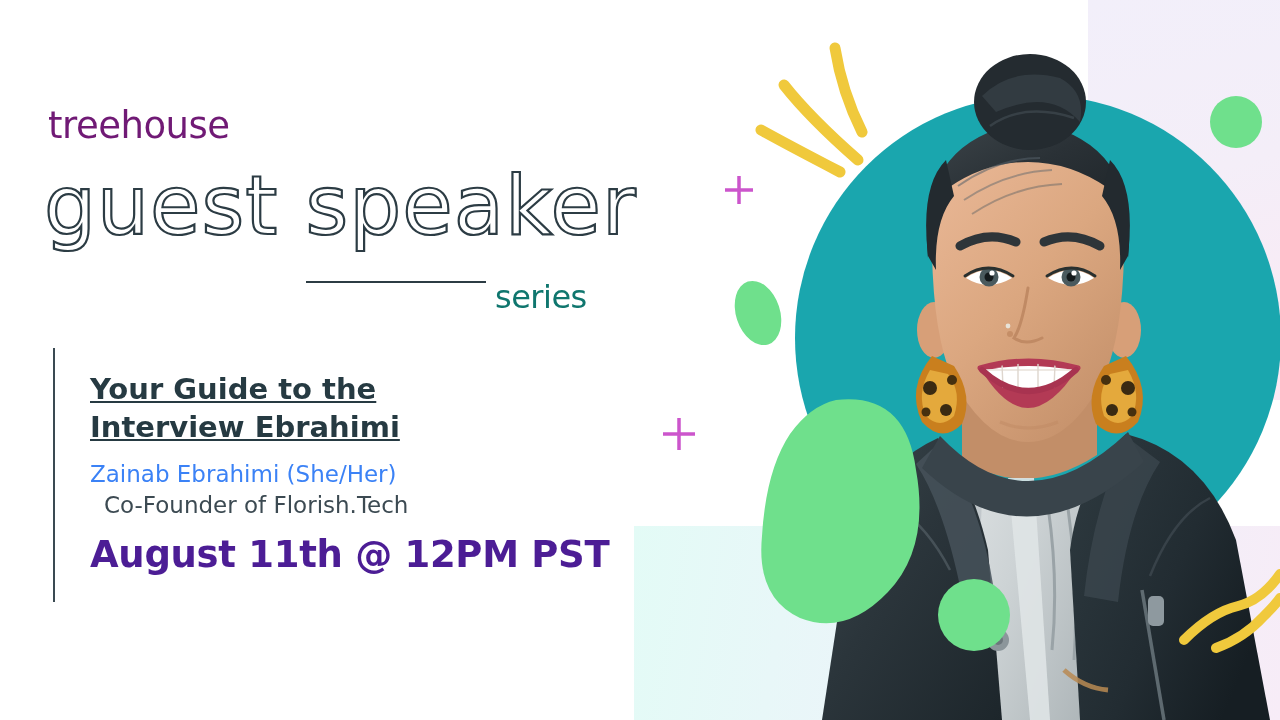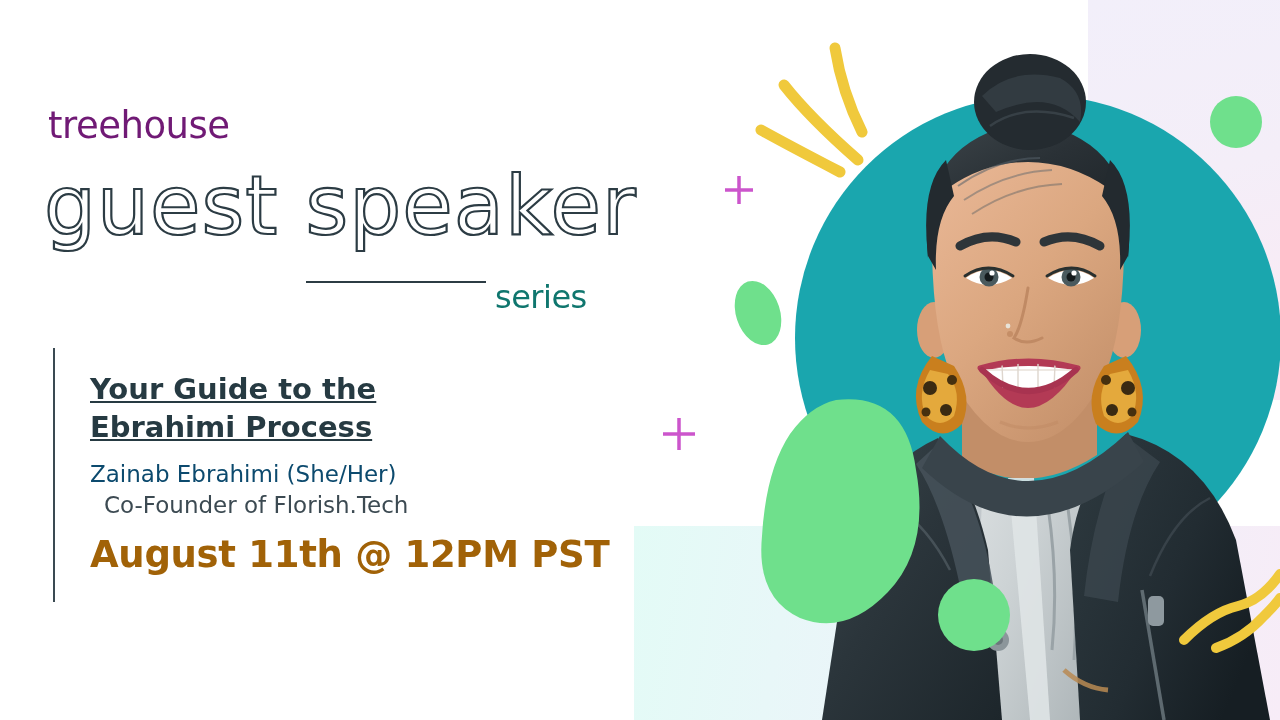--- a/index.html
+++ b/index.html
@@ -116,38 +116,38 @@
     color: #263a42;
     font-family: "DejaVu Sans", sans-serif;
   }
   #talk-title .ln { display: block; text-decoration: underline; }
 
   #speaker-name {
     position: absolute;
     left: 90px; top: 461px;
     font-size: 23px;
     font-weight: 400;
-    color: #0c4a6e;
+    color: #3b82f6;
     font-family: "DejaVu Sans", sans-serif;
   }
   #speaker-role {
     position: absolute;
     left: 104px; top: 492px;
     font-size: 23px;
     font-weight: 400;
     color: #3c4a52;
     font-family: "DejaVu Sans", sans-serif;
   }
 
   #datetime {
     position: absolute;
     left: 90px; top: 533px;
     font-size: 37px;
     font-weight: 700;
-    color: #a16207;
+    color: #4c1d95;
     letter-spacing: -0.3px;
     font-family: "DejaVu Sans", sans-serif;
   }
 </style>
 </head>
 <body>
 
 <div id="stage">
 
   <div class="panel" id="panel-topright"></div>
@@ -324,21 +324,21 @@
       <text x="14" y="76" font-family="DejaVu Sans, sans-serif" font-size="82" font-weight="500" letter-spacing="1" fill="none" stroke="#2c3c44" stroke-width="2.2">guest speaker</text>
     </svg>
 
     <div id="series-rule"></div>
     <div id="series-word">series</div>
 
     <div id="vrule"></div>
 
     <div id="talk-title">
       <span class="ln">Your Guide to the</span>
-      <span class="ln">Ebrahimi Process</span>
+      <span class="ln">Interview Ebrahimi</span>
     </div>
 
     <div id="speaker-name">Zainab Ebrahimi (She/Her)</div>
     <div id="speaker-role">Co-Founder of Florish.Tech</div>
     <div id="datetime">August 11th @ 12PM PST</div>
 
   </div>
 </div>
 
 </body></html>

